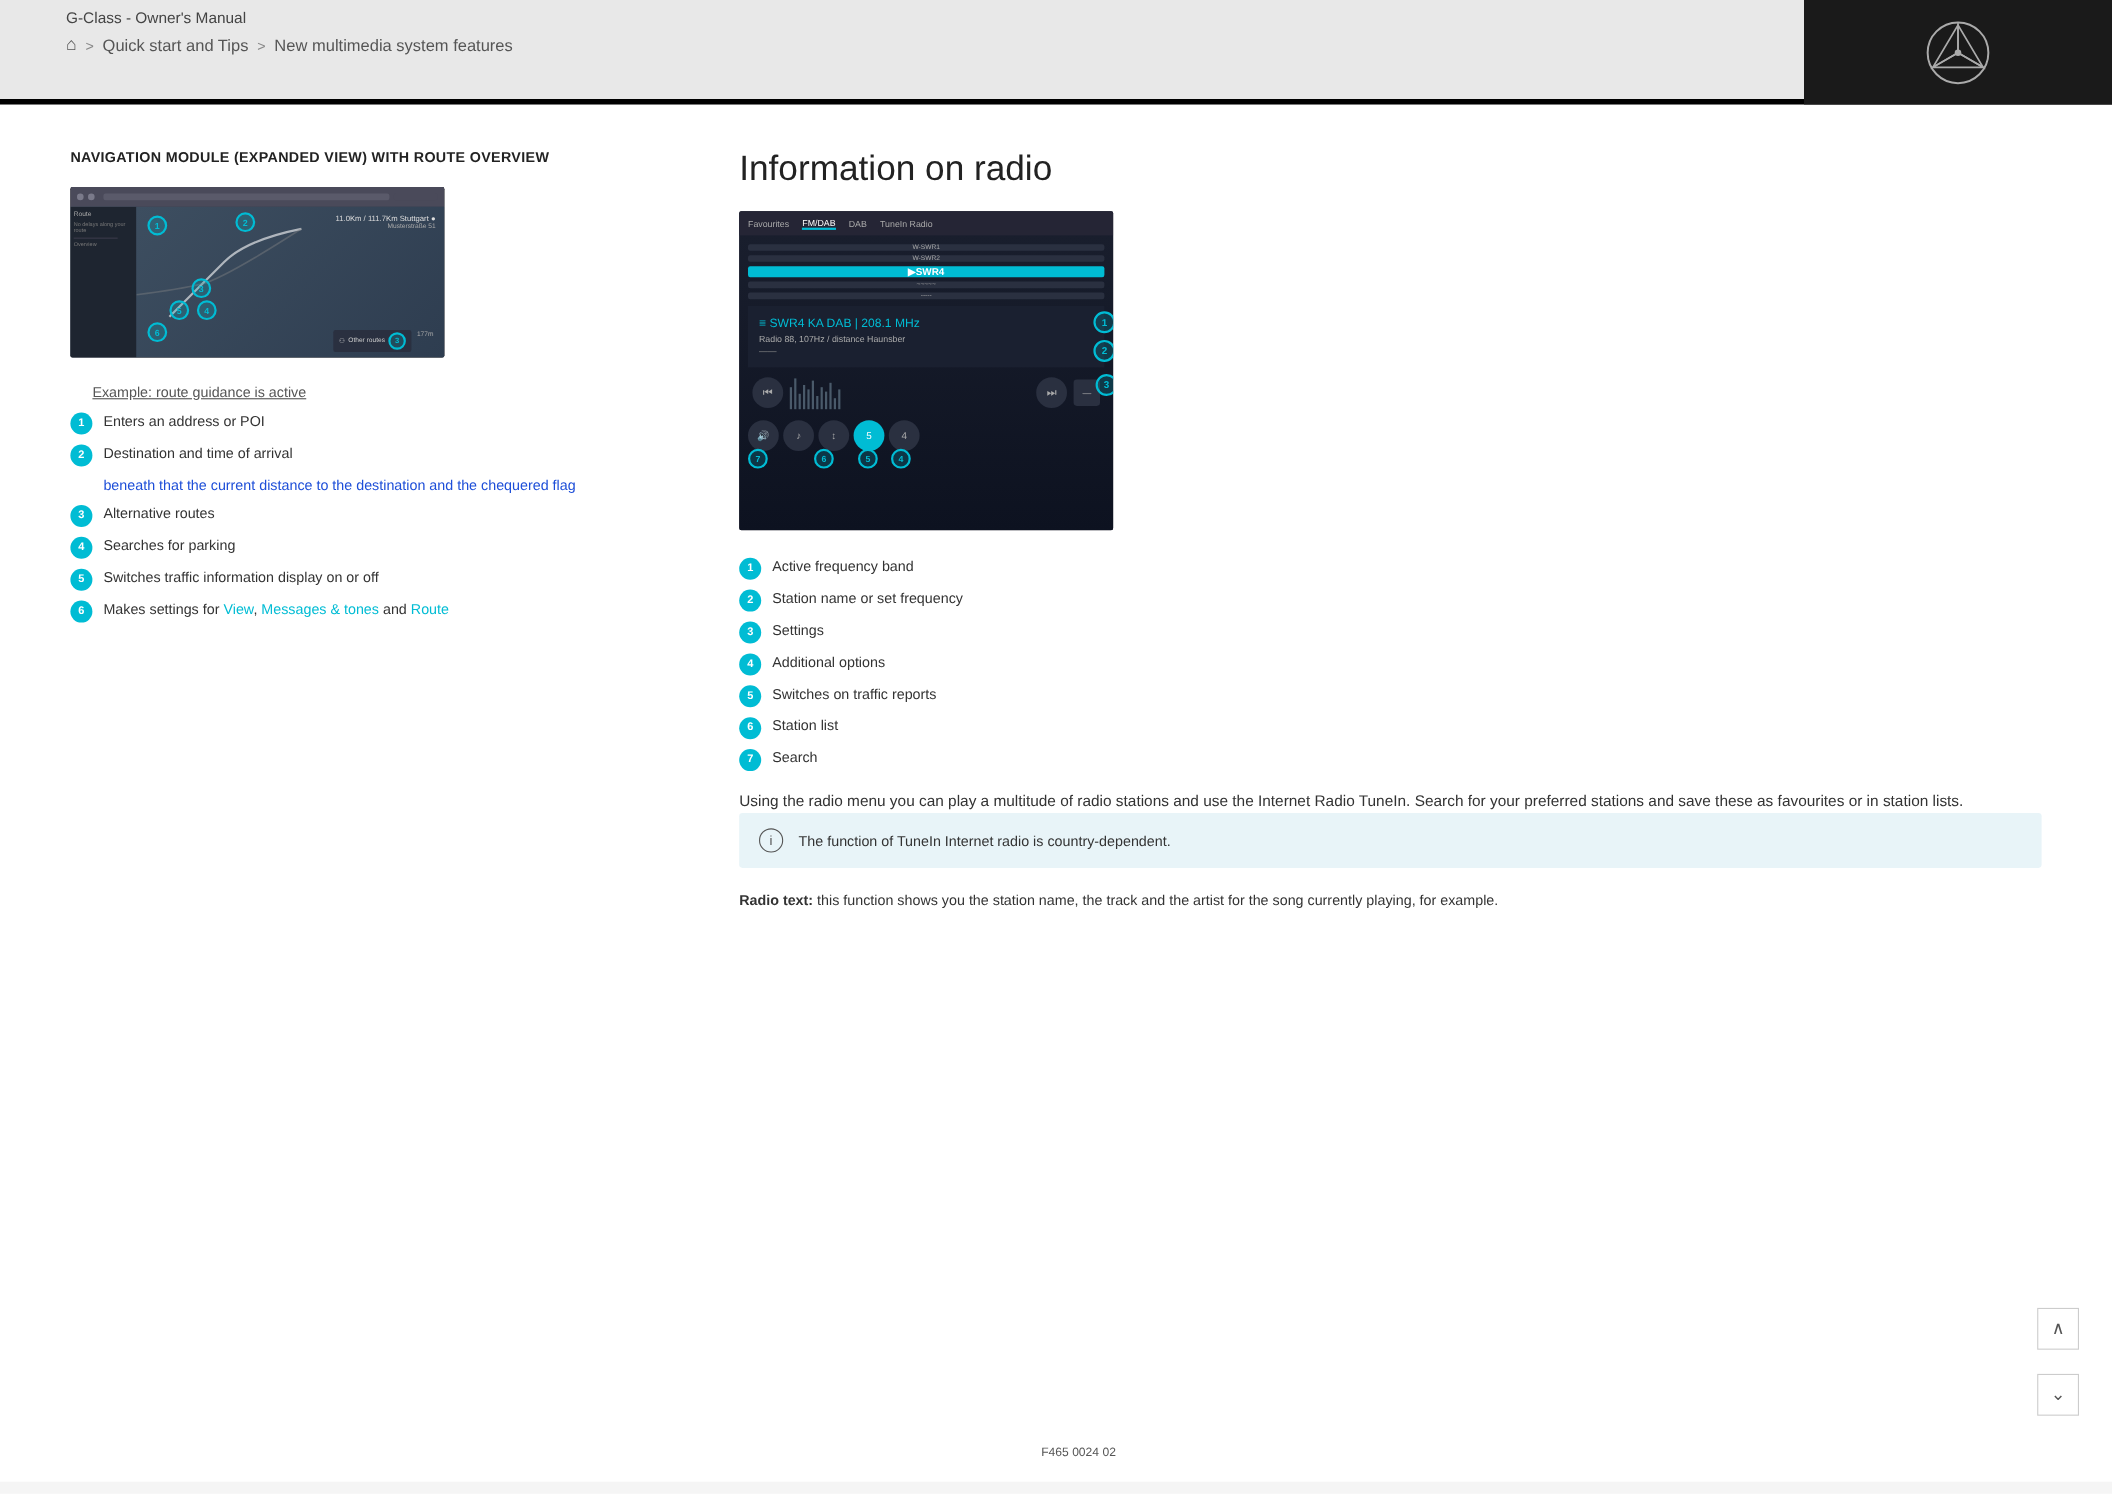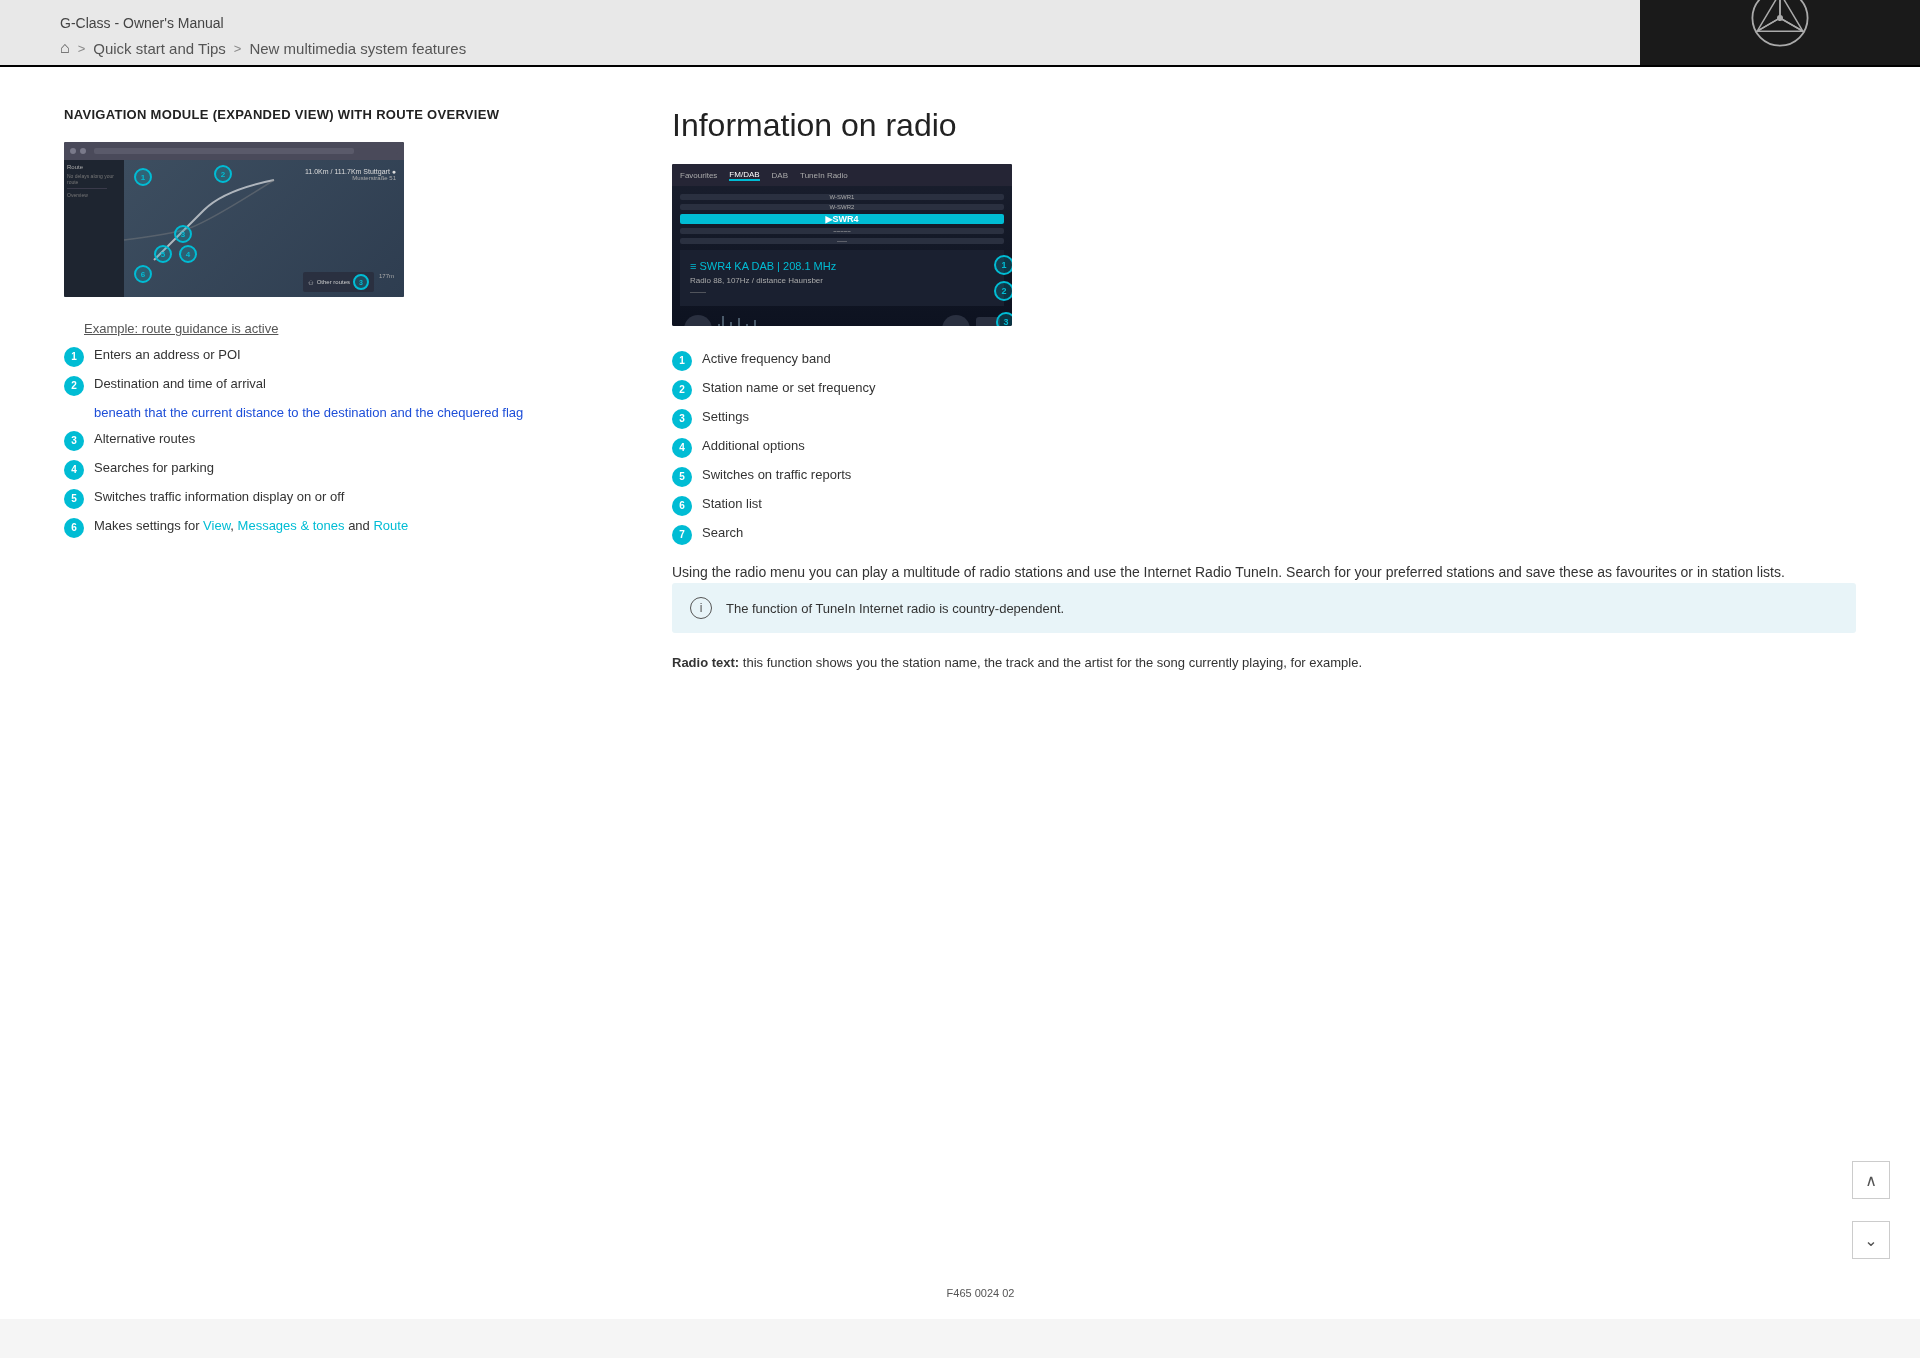--- a/index.html
+++ b/index.html
@@ -8,25 +8,25 @@
       background: #f5f5f5;
       width: 1920px;
       min-height: 1358px;
       position: relative;
       overflow-x: hidden;
     }
 
     
     .header {
       background: #e8e8e8;
-      height: 67px;
-      display: flex;
-      align-items: flex-end;
-      position: relative;
-      border-bottom: 2px solid #000000;
+      height: 95px;
+      display: flex;
+      align-items: flex-start;
+      position: relative;
+      border-bottom: 5px solid #000000;
     }
     .header-inner {
       padding: 8px 60px;
       flex: 1;
     }
     .header-title {
       font-size: 14px;
       color: #444;
       margin-bottom: 8px;
     }
@@ -195,21 +195,21 @@
 
     .right-title {
       font-size: 32px;
       font-weight: normal;
       color: #222;
       margin-bottom: 20px;
     }
 
     .radio-screenshot {
       width: 340px;
-      height: 162px;
+      height: 290px;
       background: #1a1a2a;
       border-radius: 2px;
       margin-bottom: 24px;
       position: relative;
       overflow: hidden;
     }
 
     .radio-screenshot-inner {
       width: 100%;
       height: 100%;

